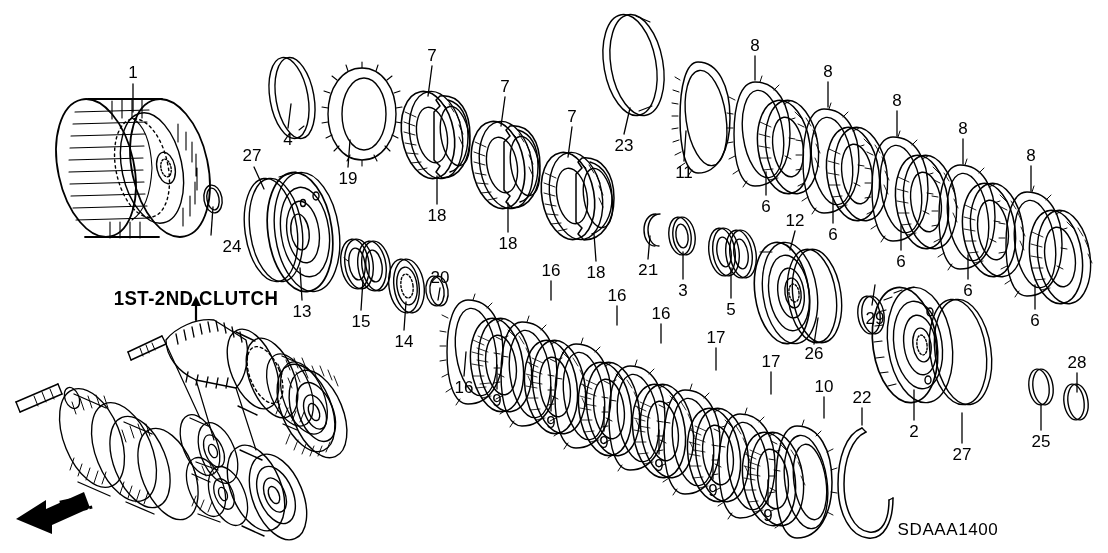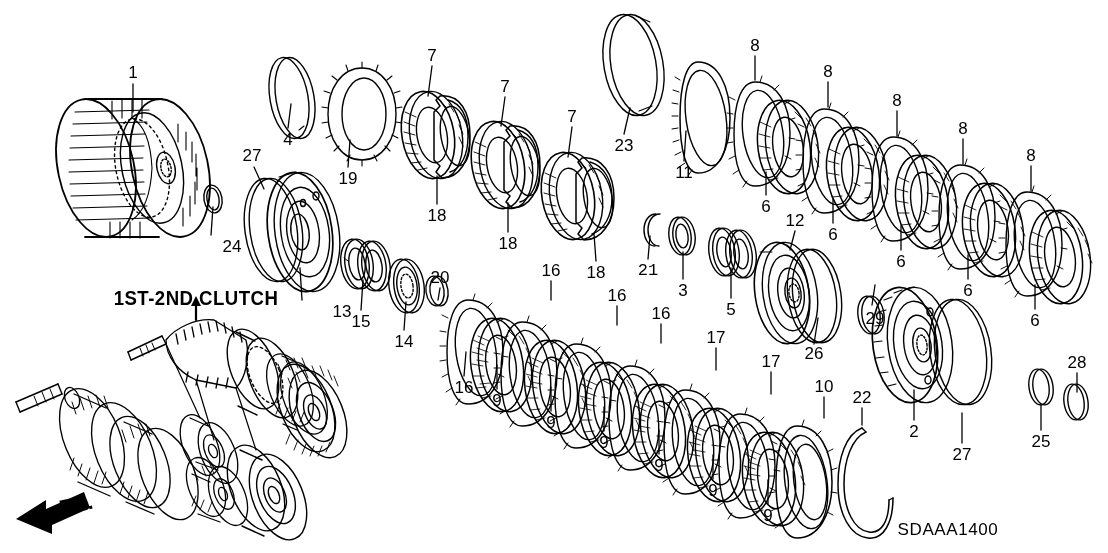--- a/index.html
+++ b/index.html
@@ -669,21 +669,21 @@
 
     </g>
   </svg>
 
   <div id="callout-layer">
       <div class="callout" style="left: 133px; top: 72px;">1</div>
       <div class="callout" style="left: 288px; top: 139px;">4</div>
       <div class="callout" style="left: 348px; top: 178px;">19</div>
       <div class="callout" style="left: 195px; top: 246px; margin-left: 37px;">24</div>
       <div class="callout" style="left: 252px; top: 155px;">27</div>
-      <div class="callout" style="left: 302px; top: 311px; margin-left: 40px;">13</div>
+      <div class="callout" style="left: 302px; top: 311px;">13</div>
       <div class="callout" style="left: 361px; top: 321px;">15</div>
       <div class="callout" style="left: 404px; top: 341px;">14</div>
       <div class="callout" style="left: 440px; top: 277px;">20</div>
       <div class="callout" style="left: 432px; top: 55px;">7</div>
       <div class="callout" style="left: 505px; top: 86px;">7</div>
       <div class="callout" style="left: 572px; top: 116px;">7</div>
       <div class="callout" style="left: 437px; top: 215px;">18</div>
       <div class="callout" style="left: 508px; top: 243px;">18</div>
       <div class="callout" style="left: 596px; top: 272px;">18</div>
       <div class="callout" style="left: 624px; top: 145px;">23</div>

